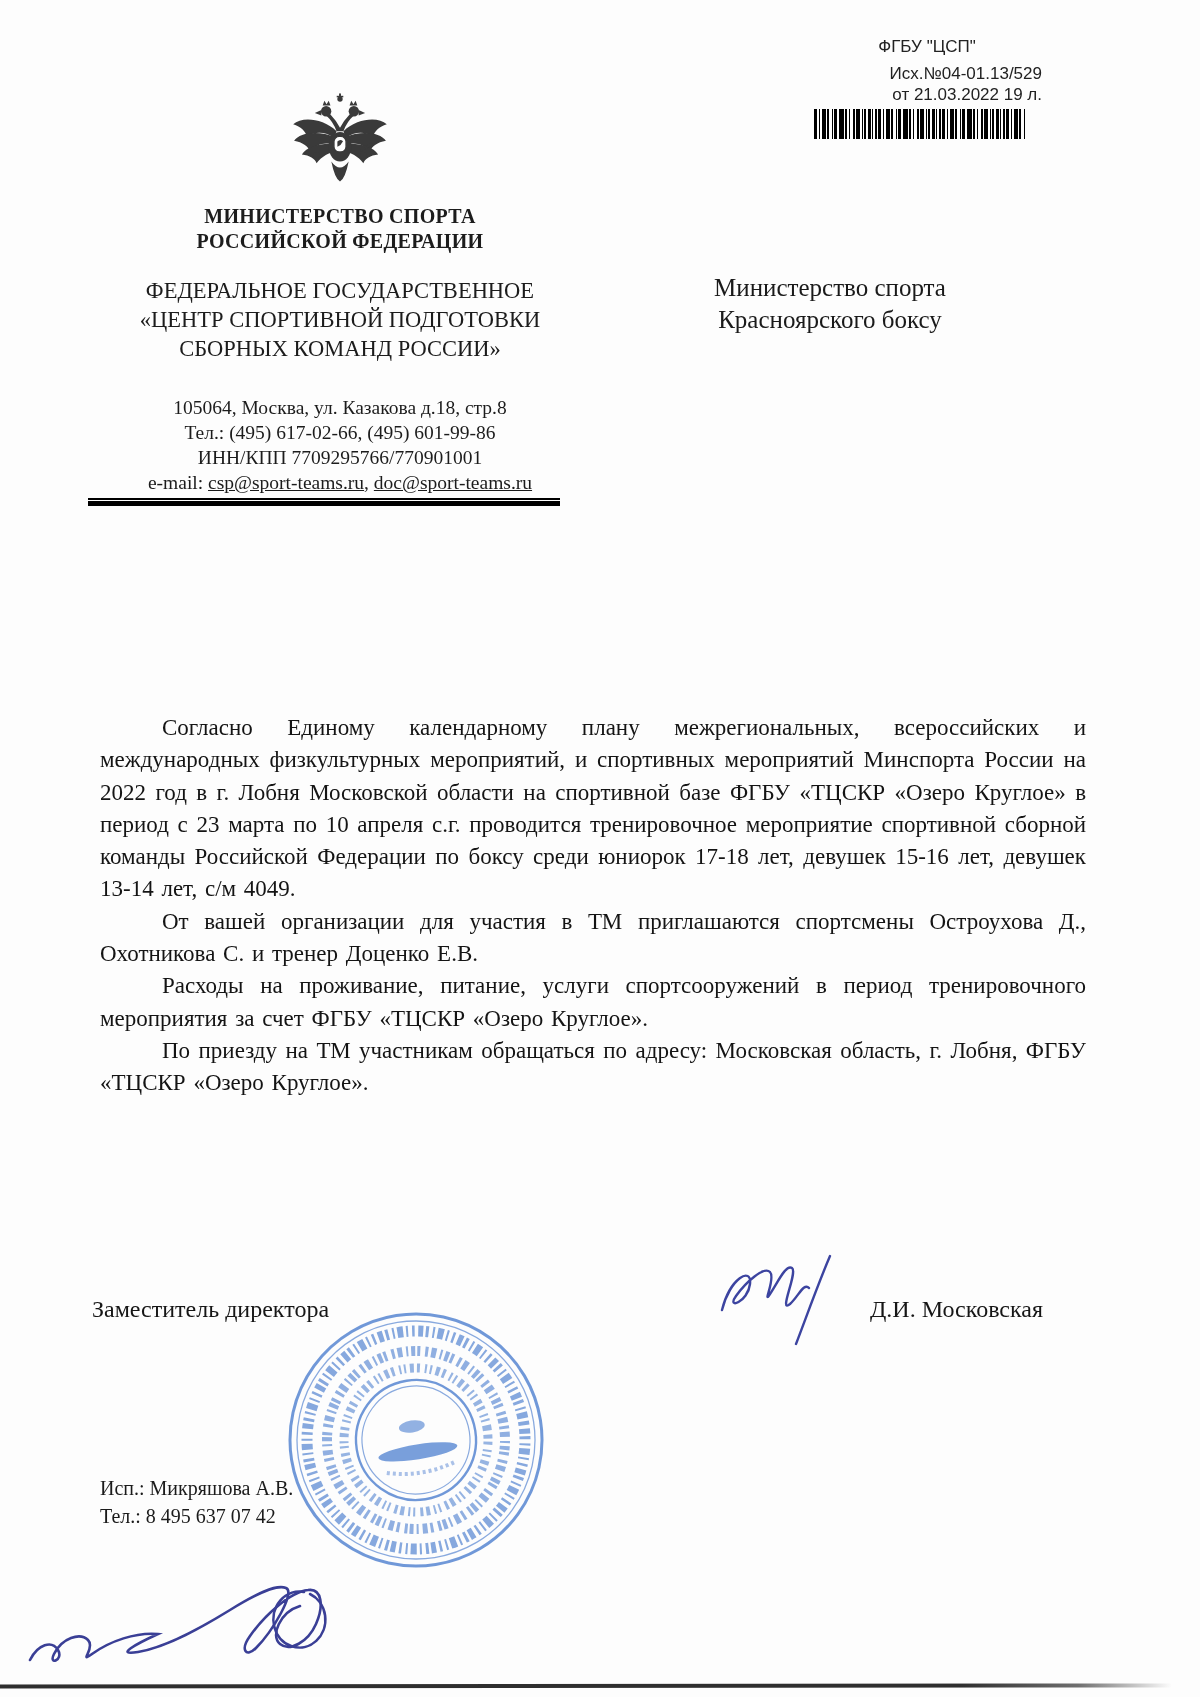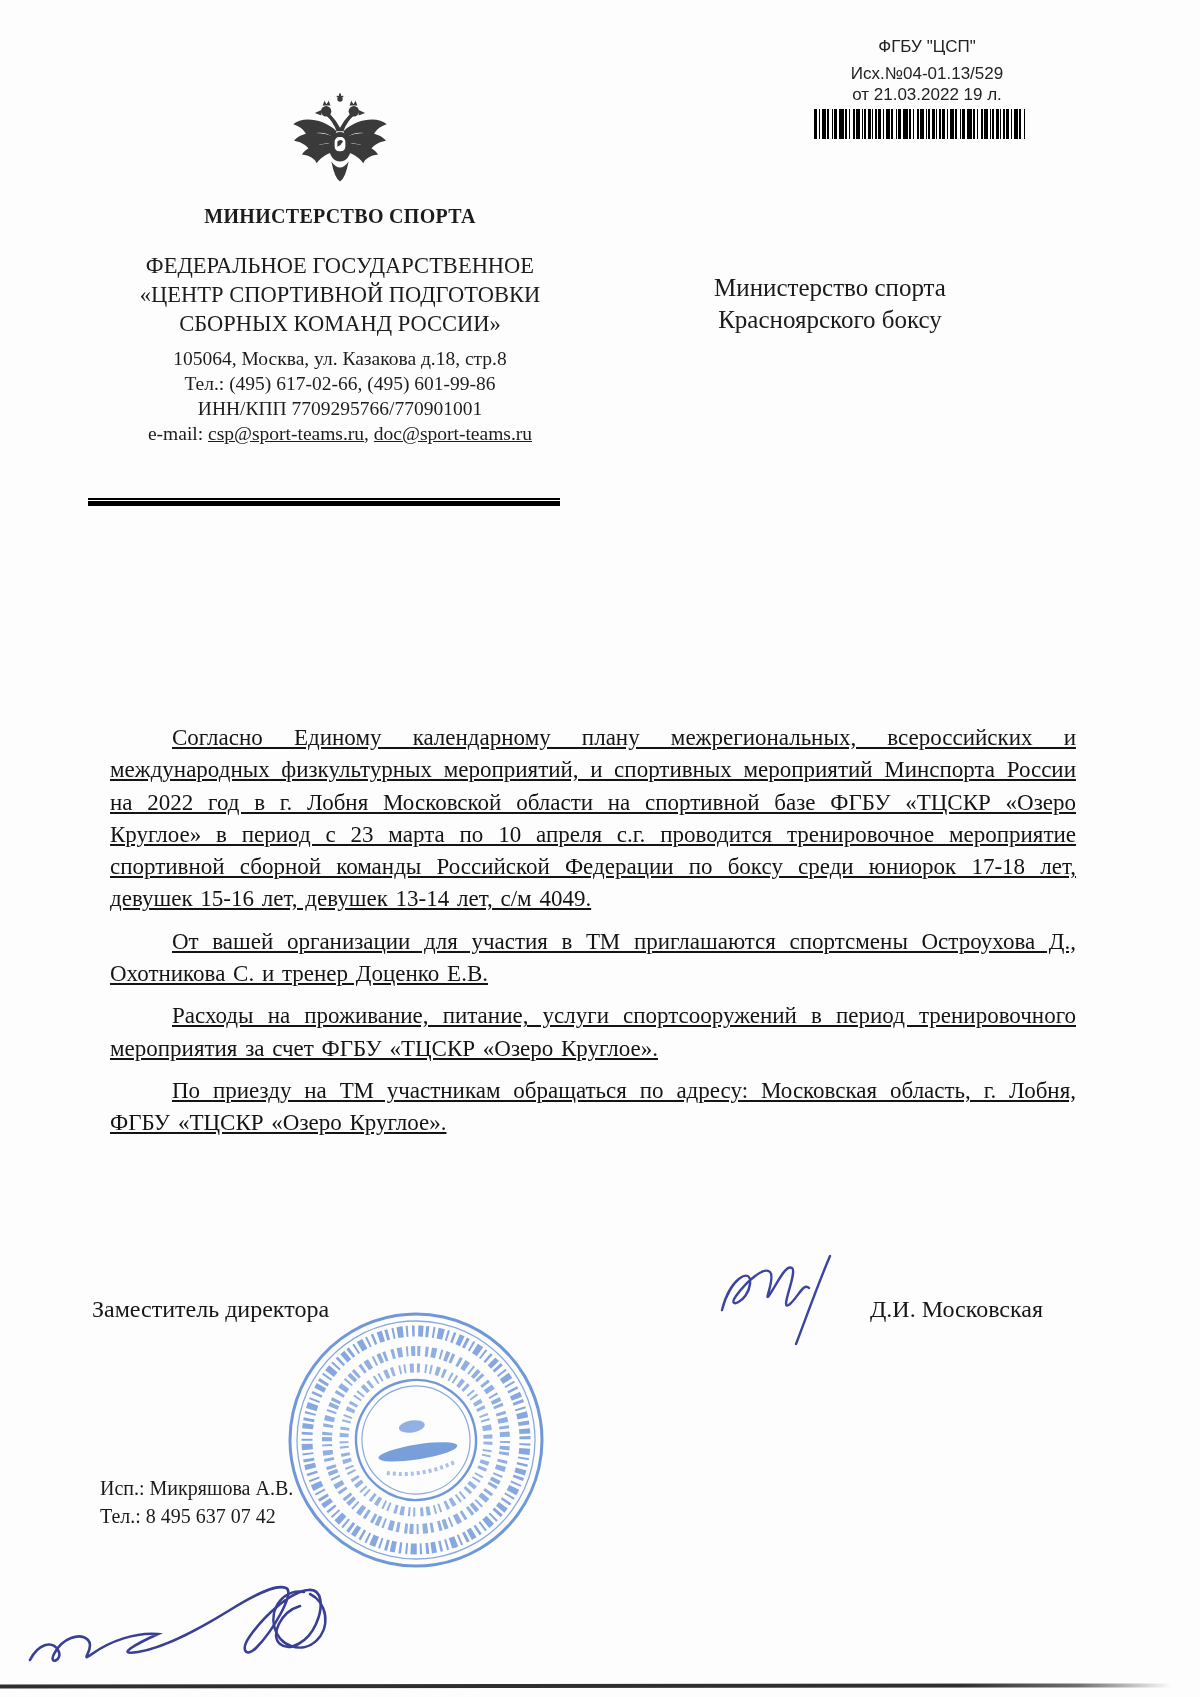--- a/index.html
+++ b/index.html
@@ -12,52 +12,52 @@
     font-family:"Liberation Serif", serif;
     color:#1c1c1c;
   }
   
   .reg-block{
     position:absolute;left:812px;top:36px;width:230px;
     font-family:"Liberation Sans", sans-serif;
     font-size:17px;line-height:21px;color:#222;
   }
   .reg-org{ text-align:center; margin-bottom:6px;}
-  .reg-line{ text-align:center; }
+  .reg-line{ text-align:right; }
   .barcode{ margin-top:4px; display:block;}
   
   .letterhead{
     position:absolute;left:90px;top:86px;width:500px;
     text-align:center;
   }
   .emblem{display:block;margin:0 auto;}
   .ministry{
     margin-top:6px;
     font-weight:bold;font-size:20px;line-height:25px;letter-spacing:.3px;
   }
   .org-block{ margin-top:22px;font-size:22.5px;line-height:29px; }
   .org-name{ font-weight:normal; }
-  .addr-block{ margin-top:8px;font-size:19.5px;line-height:25px; }
+  .addr-block{ margin-top:32px;font-size:19.5px;line-height:25px; }
   .addr-block .u{ text-decoration:underline; }
   .head-rule{
     position:absolute;left:88px;top:498px;width:472px;height:8px;
     background:linear-gradient(#000 0 2px,#fff 2px 3.5px,#000 3.5px 8px);
   }
   
   .addressee{
     position:absolute;left:700px;top:272px;width:260px;
     text-align:center;font-size:25px;line-height:32px;color:#1a1a1a;
   }
   
   .body-text{
     position:absolute;left:100px;top:712px;width:986px;
     font-size:23px;line-height:32.3px;
     text-align:justify;color:#141414;
   }
-  .body-text p{ margin:10px;text-indent:62px; word-spacing:2px;text-decoration:underline;}
+  .body-text p{ margin:0;text-indent:62px; word-spacing:2px;}
   
   .sig-position{position:absolute;left:92px;top:1296px;font-size:24px;color:#161616;}
   .sig-name{position:absolute;left:870px;top:1296px;font-size:24px;color:#161616;}
   .sig-scribble{position:absolute;left:712px;top:1248px;}
   
   .stamp{position:absolute;left:282px;top:1306px;opacity:.93;}
   
   .executor{
     position:absolute;left:100px;top:1474px;
     font-size:20px;line-height:28px;color:#1b1b1b;
@@ -119,20 +119,21 @@
         <path d="M84 68 l13 -9" stroke="#3a3a3a" stroke-width="2.4" fill="none"></path>
         <circle cx="87" cy="73" r="4"></circle>
       </g>
 
       <rect x="53" y="51" width="14" height="18" rx="6" fill="#ffffff" stroke="#3a3a3a" stroke-width="1.6"></rect>
       <path d="M57 57 q3 -3.5 6.5 -0.5 q-2 4.5 -6.5 6.5 z" fill="#3a3a3a"></path>
     </svg>
 
     <div class="ministry">
       <div>МИНИСТЕРСТВО СПОРТА</div>
+      <div>РОССИЙСКОЙ ФЕДЕРАЦИИ</div>
     </div>
 
     <div class="org-block">
       <div>ФЕДЕРАЛЬНОЕ ГОСУДАРСТВЕННОЕ</div>
       <div class="org-name">«ЦЕНТР СПОРТИВНОЙ ПОДГОТОВКИ</div>
       <div class="org-name">СБОРНЫХ КОМАНД РОССИИ»</div>
     </div>
 
     <div class="addr-block">
       <div>105064, Москва, ул. Казакова д.18, стр.8</div>

